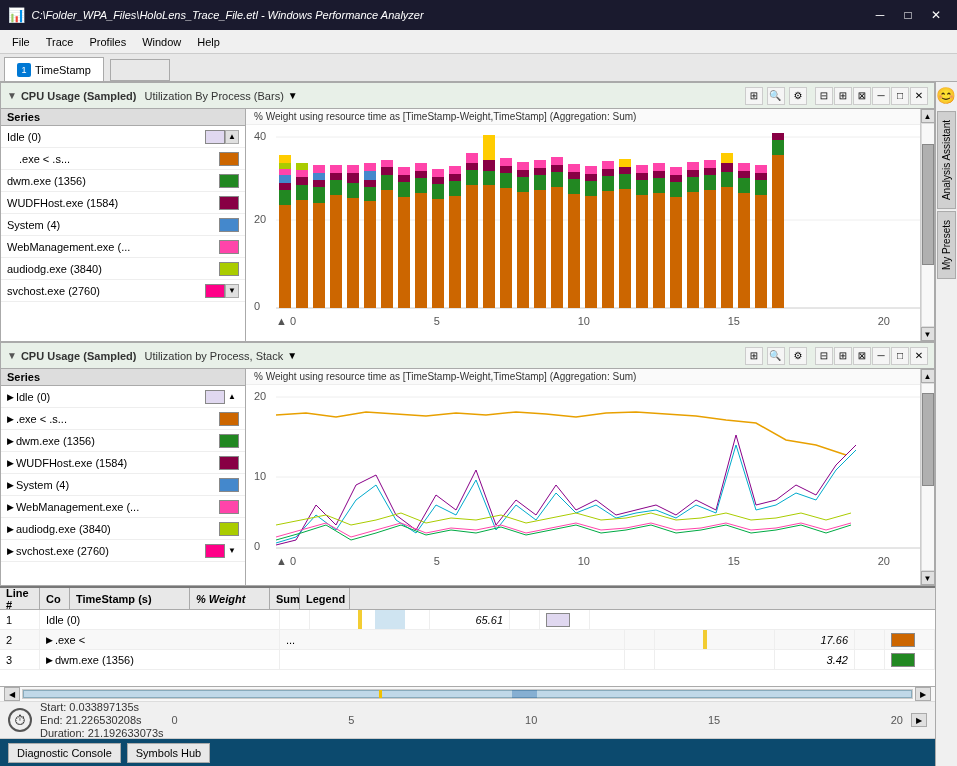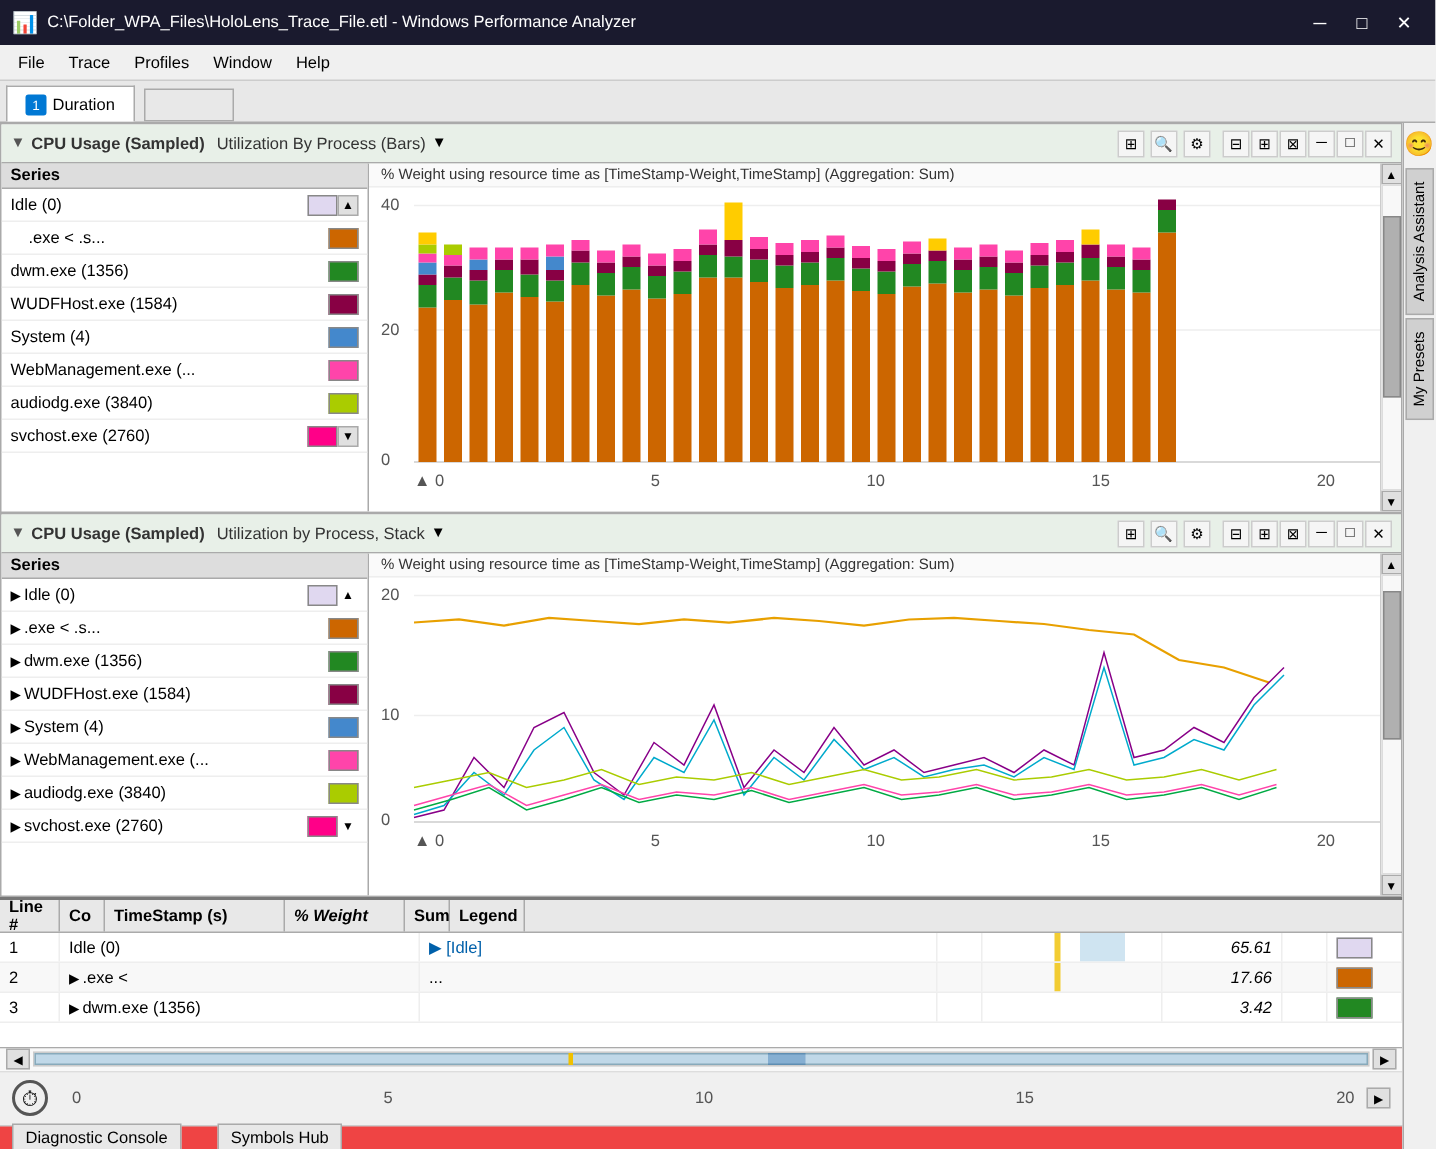--- a/index.html
+++ b/index.html
@@ -9,21 +9,21 @@
     .title-bar {
       background: #1a1a2e;
       color: white;
       height: 30px;
       display: flex;
       align-items: center;
       padding: 0 8px;
       font-size: 12px;
     }
     .title-bar-icon { margin-right: 6px; font-size: 14px; }
-    .title-bar-title { flex: 1; }
+    .title-bar-title { flex: 1; font-style: italic; }
     .title-bar-controls { display: flex; gap: 2px; }
     .title-bar-btn {
       width: 26px; height: 22px; background: transparent; border: none;
       color: white; cursor: pointer; font-size: 12px; display: flex;
       align-items: center; justify-content: center;
     }
 
     
     .menu-bar {
       background: #f0f0f0;
@@ -216,27 +216,27 @@
       border-right: 1px solid #eee;
       height: 100%;
       display: flex;
       align-items: center;
       font-size: 11px;
       white-space: nowrap;
       overflow: hidden;
     }
 
     .status-bar {
-      height: 16px;
-      background: #ef4444;
+      height: 28px;
+      background: #0c4a6e;
       border-top: 1px solid #ccc;
       display: flex;
       align-items: center;
       padding: 0 8px;
-      gap: 24px;
+      gap: 6px;
       font-size: 10px;
     }
     .status-btn {
       border: 1px solid #aaa;
       background: #e8e8e8;
       padding: 2px 8px;
       cursor: pointer;
       height: 20px;
       display: flex;
       align-items: center;
@@ -311,21 +311,21 @@
   <div class="menu-item">File</div>
   <div class="menu-item">Trace</div>
   <div class="menu-item">Profiles</div>
   <div class="menu-item">Window</div>
   <div class="menu-item">Help</div>
 </div>
 
 <div class="tab-area">
   <div class="tab active">
     <div class="tab-num">1</div>
-    <span>Duration</span>
+    <span>TimeStamp</span>
   </div>
   <div style="margin-left:4px; width:60px; height:22px; border:1px solid #aaa; background:#e8e8e8;"></div>
 </div>
 
 <div style="display:flex; height:calc(766px - 30px - 24px - 28px); overflow:hidden;">
 
   <div class="panels-column">
 
     <div class="panel panel-top">
       <div class="panel-header">
@@ -666,21 +666,20 @@
         <div class="table-col col-count">Co</div>
         <div class="table-col col-timestamp">TimeStamp (s)</div>
         <div class="table-col col-weight">% Weight</div>
         <div class="table-col col-sum">Sum</div>
         <div class="table-col col-legend">Legend</div>
       </div>
 
       <div class="table-row-data">
         <div class="table-cell col-line">1</div>
         <div class="table-cell col-process">Idle (0)</div>
-        <div class="table-cell col-stack" style="color:#0060aa;">▶ [Idle]</div>
         <div class="table-cell col-count"></div>
         <div class="table-cell col-timestamp" style="position:relative;">
           <div style="position:absolute;left:40%;width:4px;height:100%;background:#f0c000;opacity:0.8;"></div>
           <div style="position:absolute;left:55%;width:30px;height:100%;background:#88bbdd;opacity:0.4;"></div>
         </div>
         <div class="table-cell col-weight" style="justify-content:flex-end;">65.61</div>
         <div class="table-cell col-sum"></div>
         <div class="table-cell col-legend">
           <div style="width:24px;height:14px;background:#e0d8f0;border:1px solid #888;"></div>
         </div>
@@ -726,20 +725,25 @@
         <div style="width:16px;height:14px;background:#e0e0e0;border:1px solid #aaa;display:flex;align-items:center;justify-content:center;font-size:8px;cursor:pointer;">◀</div>
         <div style="flex:1;height:10px;background:#e8e8e8;border:1px solid #ccc;position:relative;margin:0 2px;cursor:pointer;">
           <div style="position:absolute;left:0;width:100%;height:100%;background:#c0d8e8;border:1px solid #8ab;"></div>
           <div style="position:absolute;left:40%;width:3px;height:100%;background:#f0c000;z-index:2;"></div>
           <div style="position:absolute;left:55%;width:25px;height:100%;background:rgba(0,80,160,0.3);z-index:1;"></div>
         </div>
         <div style="width:16px;height:14px;background:#e0e0e0;border:1px solid #aaa;display:flex;align-items:center;justify-content:center;font-size:8px;cursor:pointer;">▶</div>
       </div>
       <div style="display:flex; align-items:center; height:36px; padding: 2px 8px;">
         <div style="width:24px;height:24px;border:2px solid #555;border-radius:50%;display:flex;align-items:center;justify-content:center;font-size:14px;margin-right:8px;">⏱</div>
+        <div style="display:flex;flex-direction:column;gap:1px;font-size:10px;color:#333;">
+          <div>Start:  0.033897135s</div>
+          <div>End:  21.226530208s</div>
+          <div>Duration:  21.192633073s</div>
+        </div>
         <div style="flex:1;display:flex;justify-content:space-between;padding:0 8px;font-size:9px;color:#555;align-items:center;">
           <span>0</span>
           <span>5</span>
           <span>10</span>
           <span>15</span>
           <span>20</span>
         </div>
         <div style="width:16px;height:14px;background:#e0e0e0;border:1px solid #aaa;display:flex;align-items:center;justify-content:center;font-size:8px;cursor:pointer;align-self:center;">▶</div>
       </div>
     </div>

